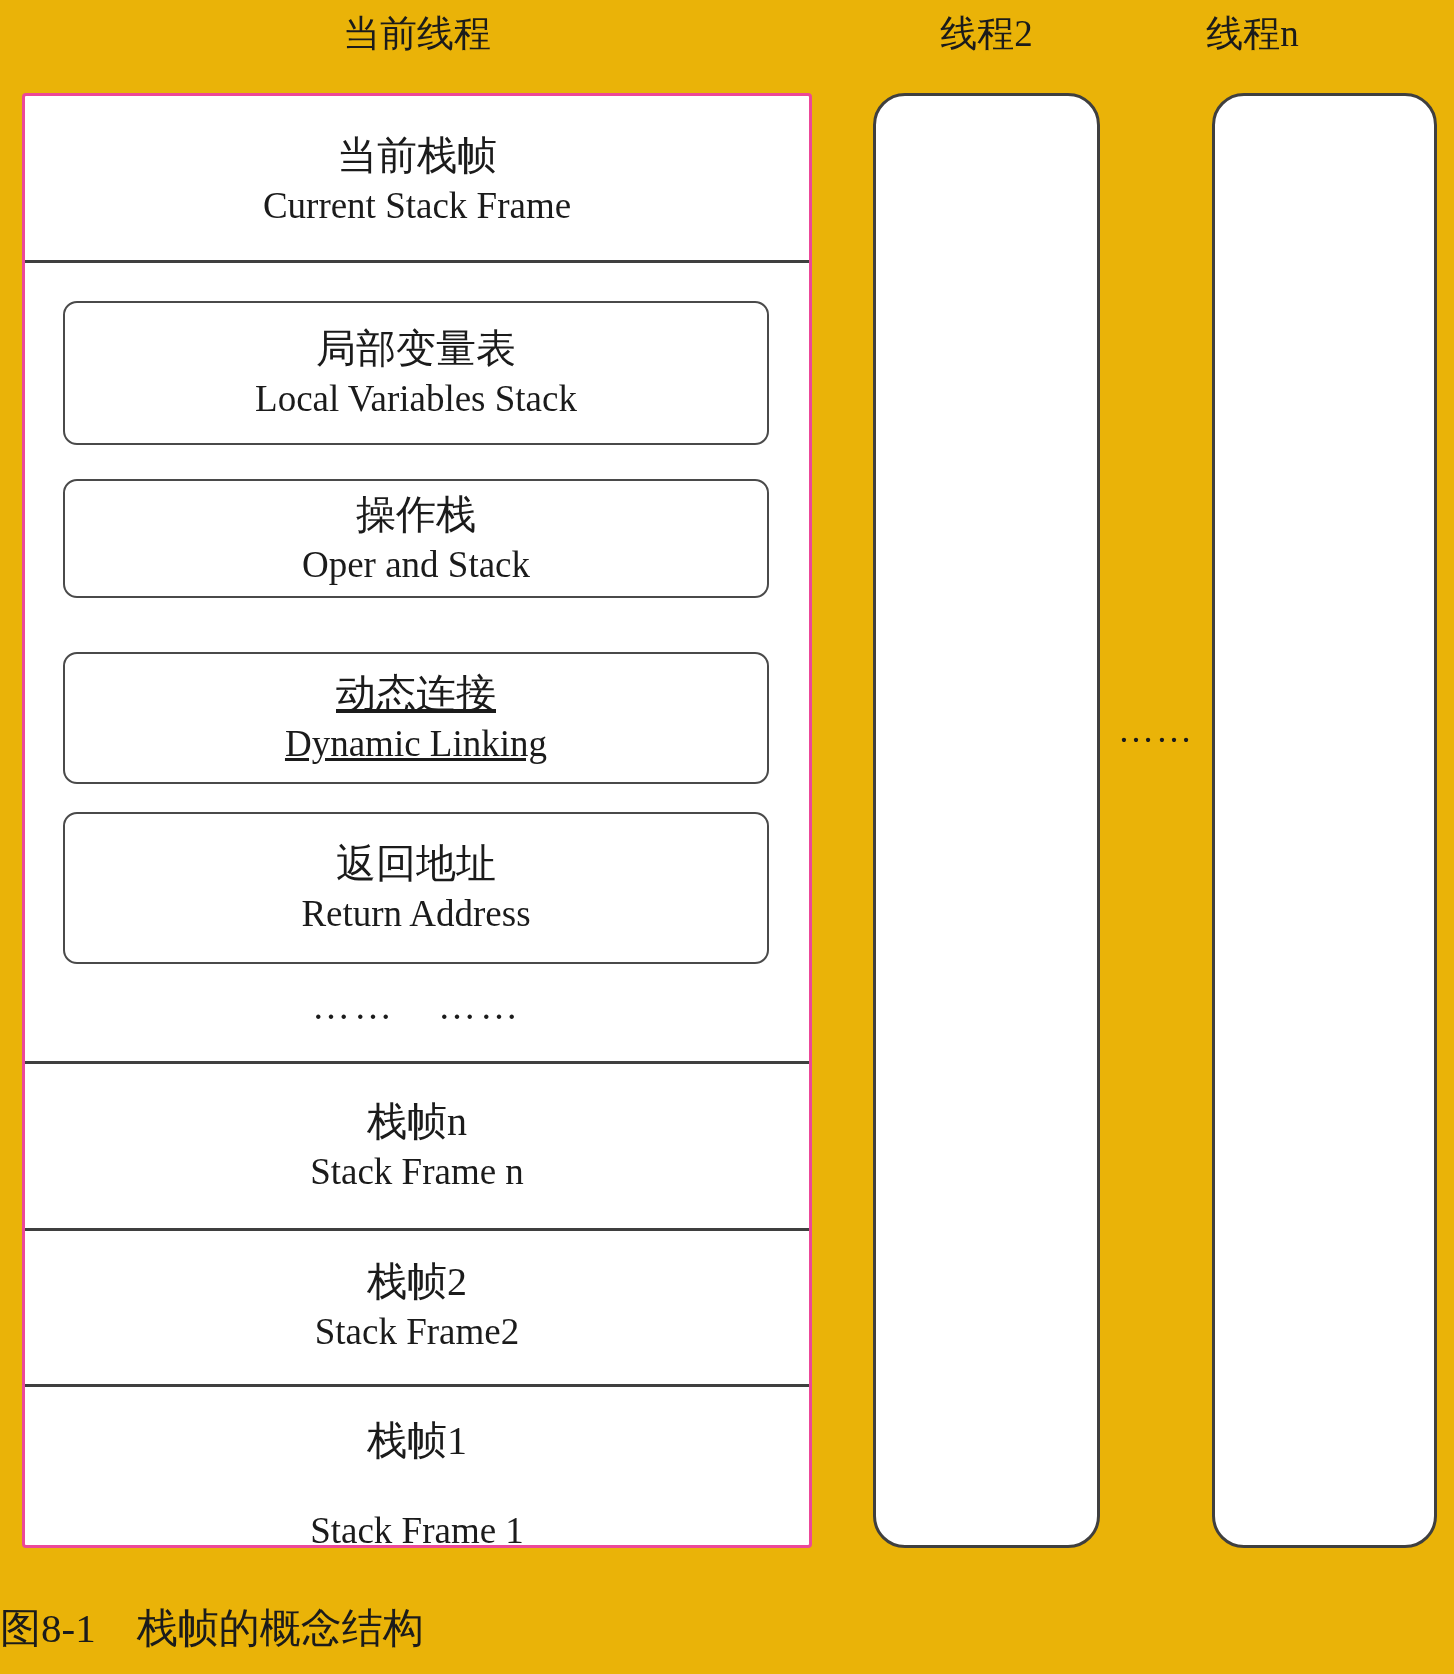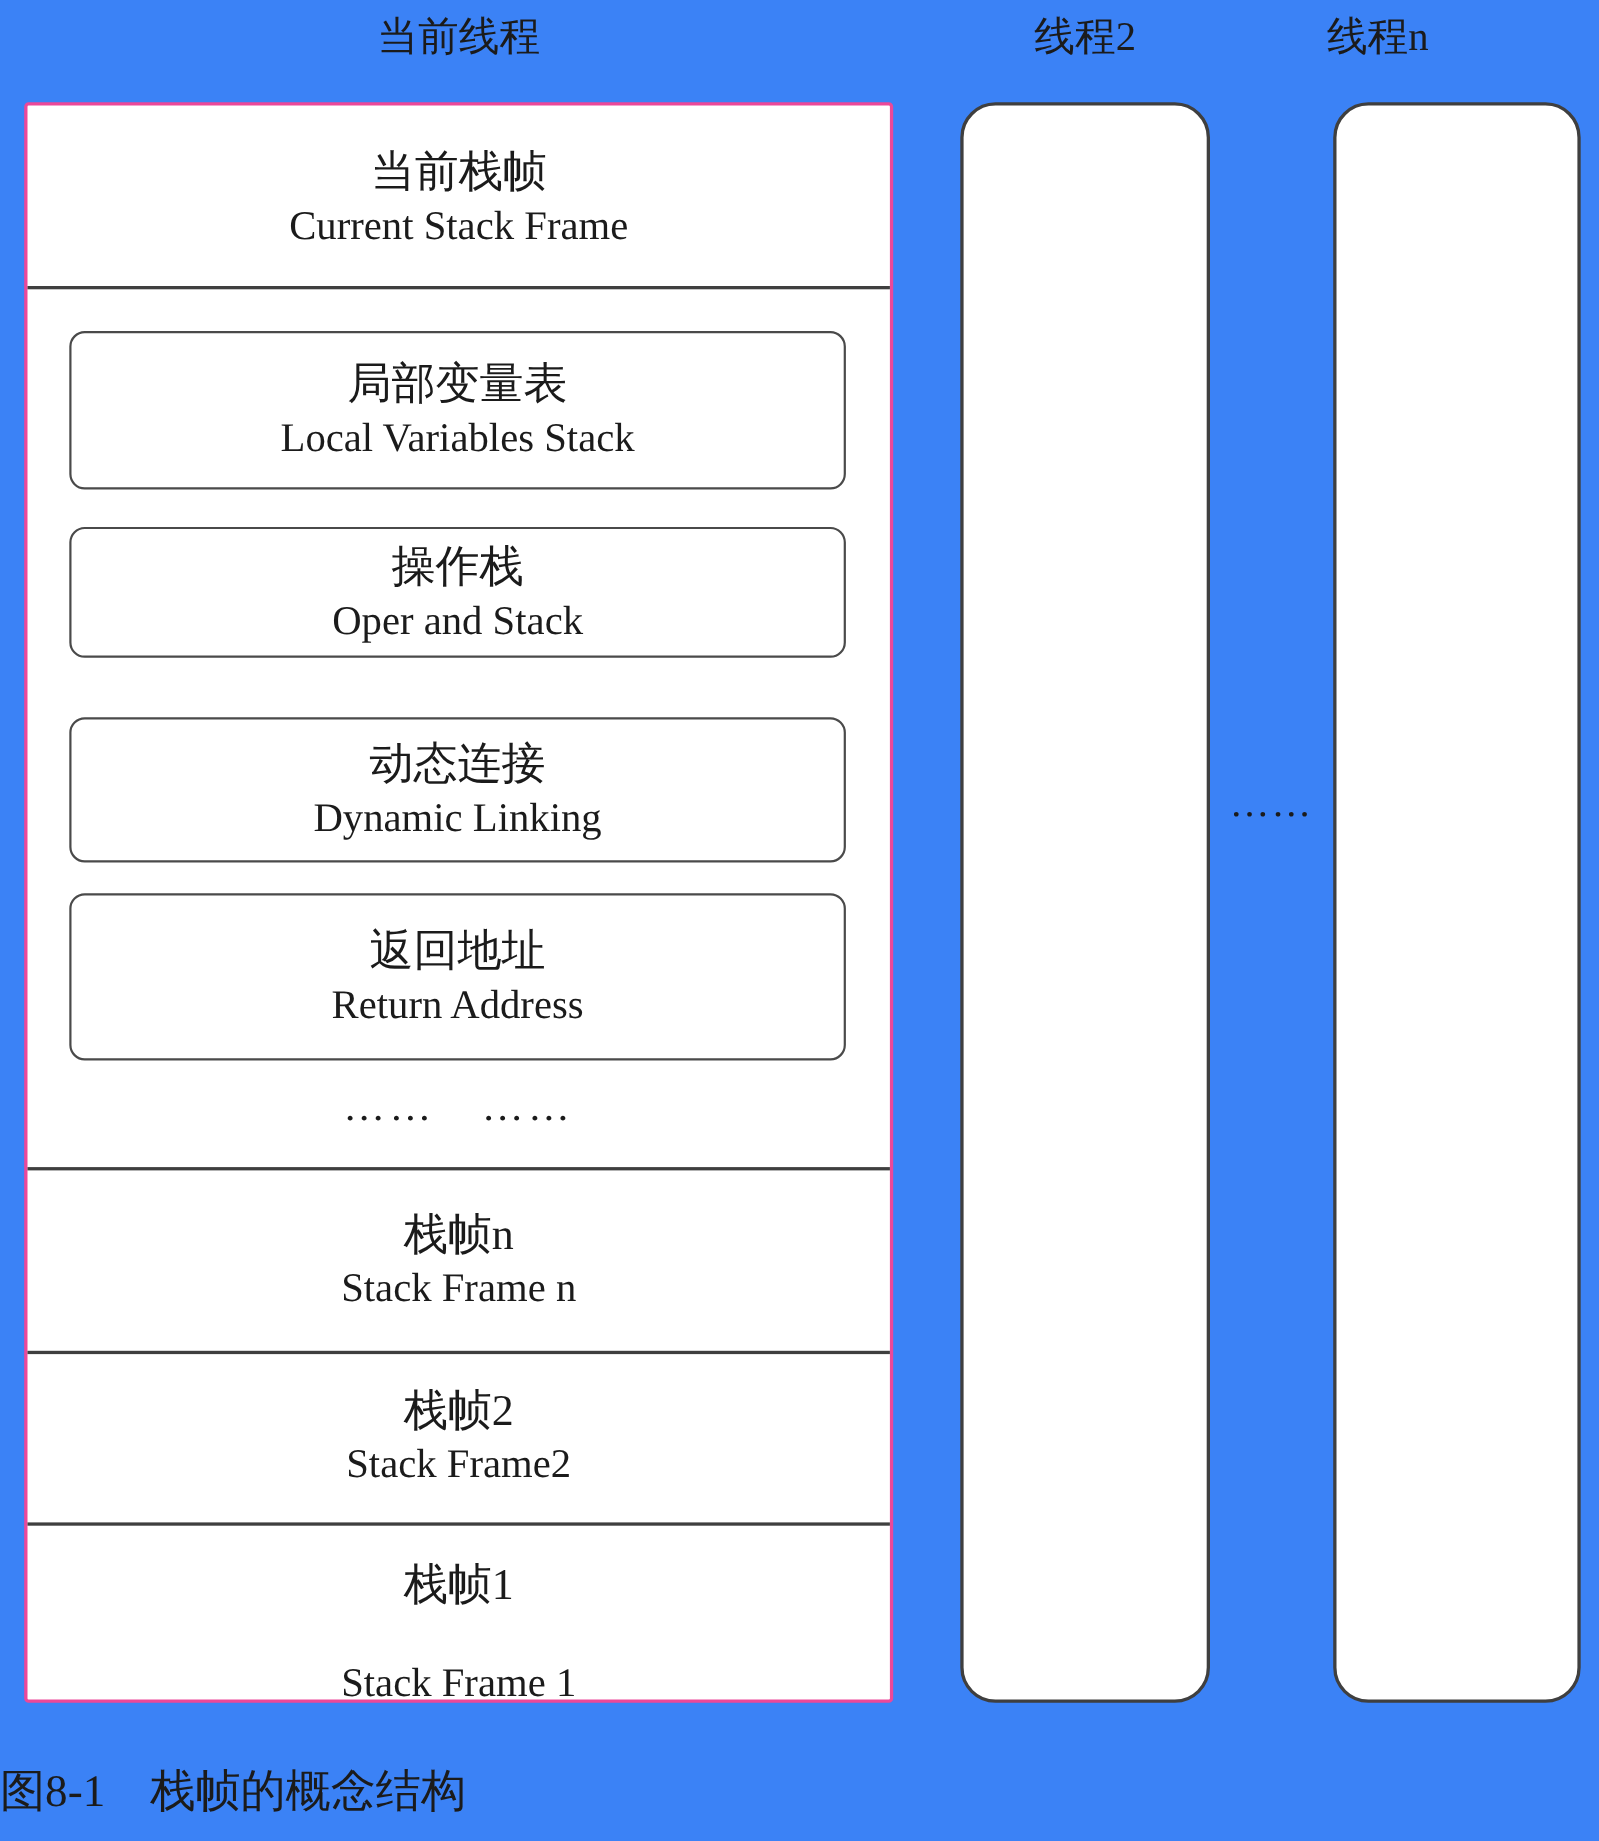--- a/index.html
+++ b/index.html
@@ -4,21 +4,21 @@
 <style>
   html, body {
     margin: 0;
     padding: 0;
     background: #ffffff;
   }
   .page {
     position: relative;
     width: 1454px;
     height: 1674px;
-    background: #3b82f6;
+    background: #eab308;
     font-family: "Liberation Serif", "DejaVu Serif", serif;
     color: #1b1b1b;
     overflow: hidden;
   }
   .thread-title {
     position: absolute;
     top: 10px;
     font-size: 37px;
     line-height: 48px;
     text-align: center;
@@ -132,21 +132,21 @@
     <div class="inner-box" style="top:205px; height:144px;">
       <div class="cn">局部变量表</div>
       <div class="en">Local Variables Stack</div>
     </div>
 
     <div class="inner-box" style="top:383px; height:119px;">
       <div class="cn">操作栈</div>
       <div class="en">Oper and Stack</div>
     </div>
 
-    <div class="inner-box" style="top:556px; height:132px;">
+    <div class="inner-box" style="top:556px; height:132px;text-decoration:underline;">
       <div class="cn">动态连接</div>
       <div class="en">Dynamic Linking</div>
     </div>
 
     <div class="inner-box" style="top:716px; height:152px;">
       <div class="cn">返回地址</div>
       <div class="en">Return Address</div>
     </div>
 
     <div class="dots-row" style="top:888px;">……　……</div>

